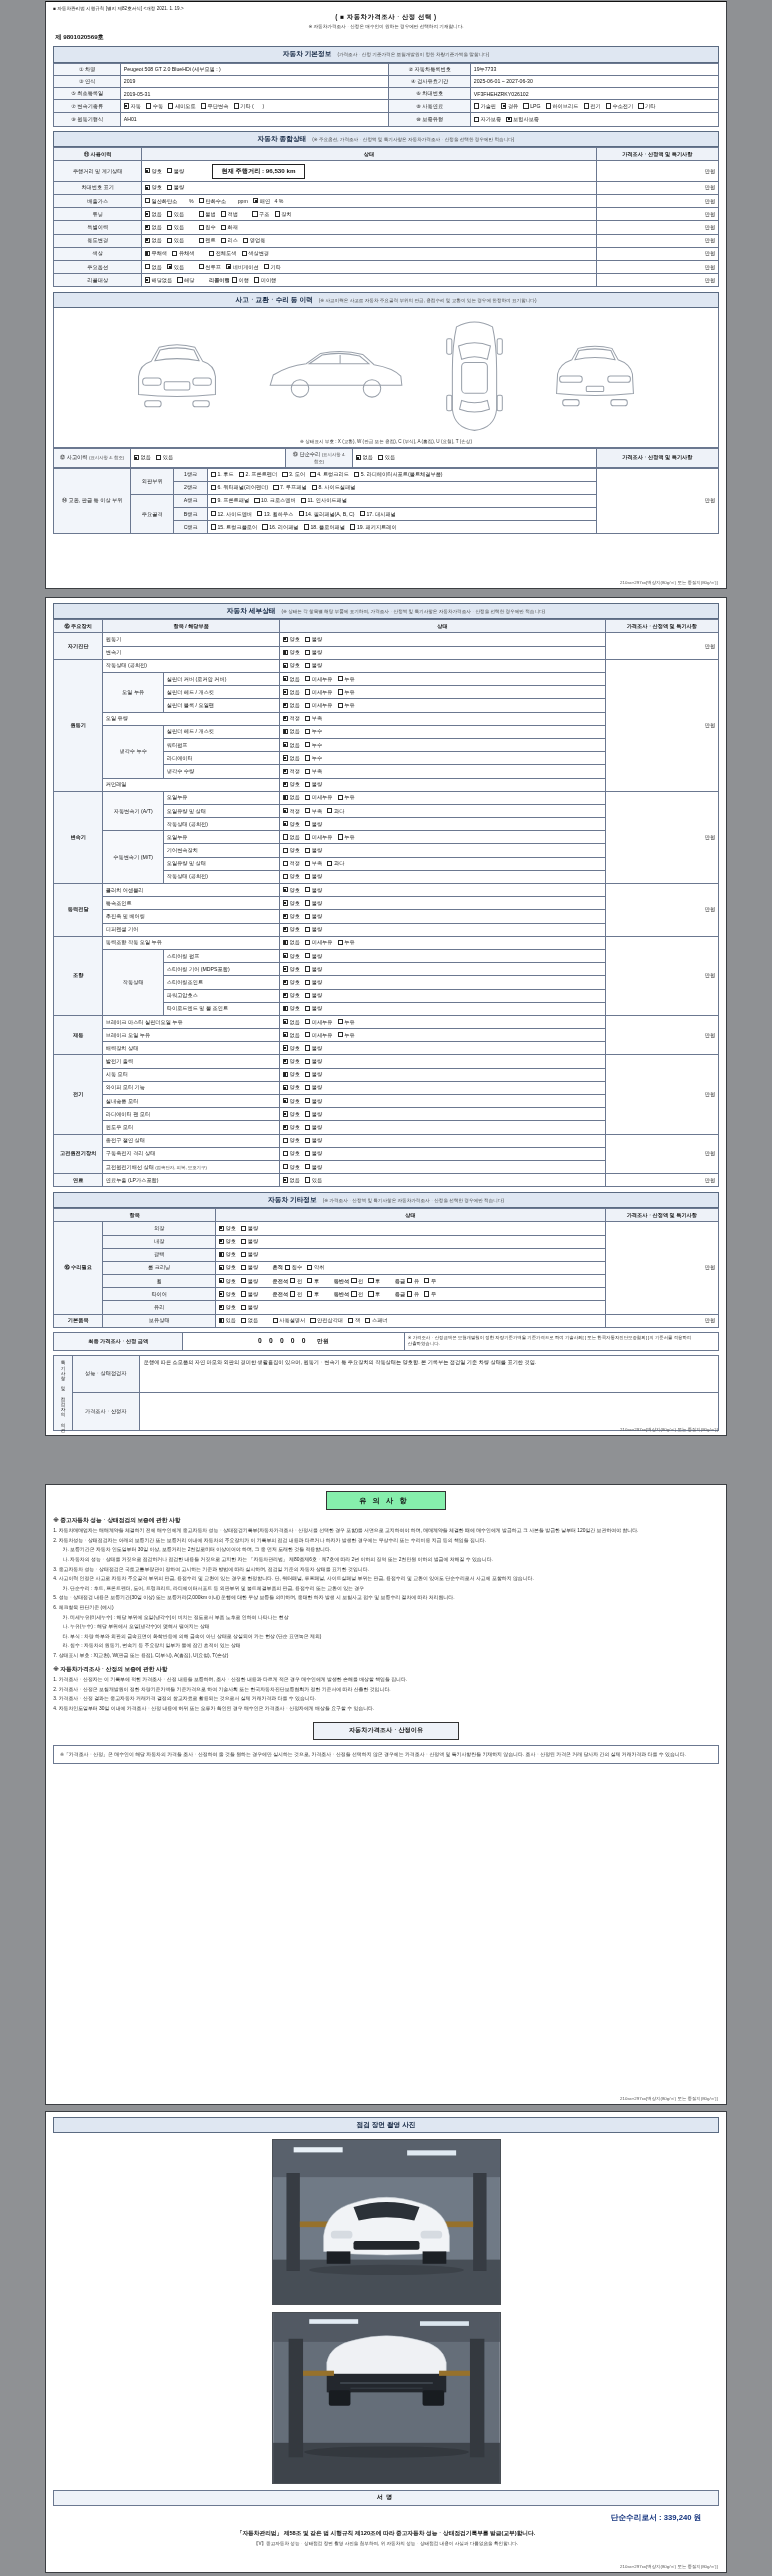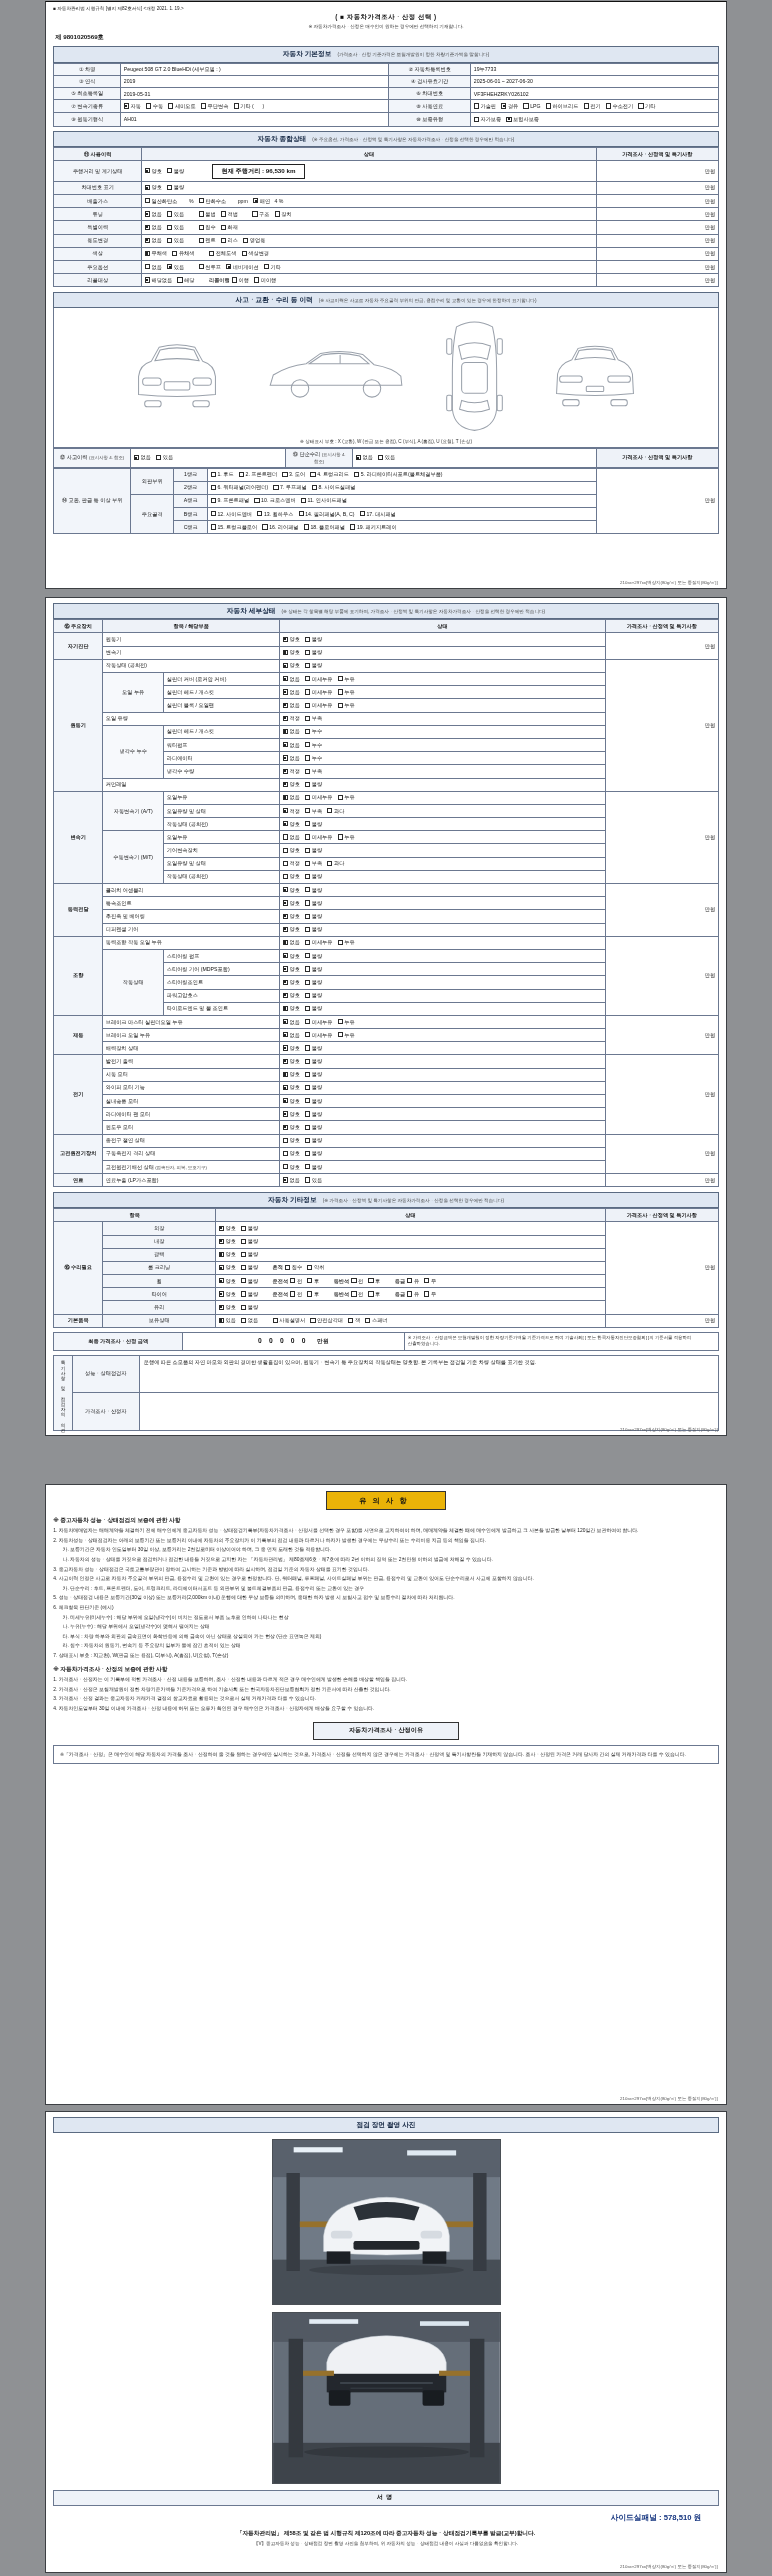--- a/index.html
+++ b/index.html
@@ -44,21 +44,21 @@
   .dev{font-weight:bold;}
   .sub{background:#f7f9fc;}
 
   .vlabel{writing-mode:vertical-rl;text-orientation:upright;background:#f2f5fa;font-size:4.6px;letter-spacing:0.5px;text-align:center;padding:1px 0.5px;}
   .who{font-size:5.2px;}
   .optext{font-size:5.2px;line-height:7.7px;padding:3.1px 4.1px;height:21.6px;vertical-align:top;}
 
   .final-val{text-align:center;font-weight:bold;font-size:6.7px;letter-spacing:7.2px;}
   .final-note{font-size:4.4px;color:#333;line-height:6.2px;}
 
-  .notice-title{width:118px;margin:2.1px auto 6.2px;border:1px solid #333;text-align:center;font-size:7.2px;font-weight:bold;padding:3.6px 0;letter-spacing:6.2px;background:#eab308;}
+  .notice-title{width:118px;margin:2.1px auto 6.2px;border:1px solid #333;text-align:center;font-size:7.2px;font-weight:bold;padding:3.6px 0;letter-spacing:6.2px;background:#86efac;}
   .nsub{font-size:5.7px;font-weight:bold;margin:6.2px 0 2.6px;}
   .nitem{font-size:4.9px;line-height:7.5px;color:#1b1b1b;margin:2.1px 0;}
   .ind1{margin-left:9.3px;}
   .reason-box{width:144px;margin:9.3px auto 5.2px;border:1px solid #333;text-align:center;font-weight:bold;font-size:6.2px;padding:3.6px 0;background:#eef2f8;}
   .reason-text{border:0.5px solid #6b7890;padding:4.6px 5.7px;font-size:4.9px;line-height:7.5px;color:#1b1b1b;}
 
   .photo{display:block;margin:6.2px auto 0;border:0.5px solid #4a4f55;}
   .sign-bar{margin-top:6.2px;border:0.5px solid #6b7890;background:#eef2f8;text-align:center;font-weight:bold;font-size:6.2px;padding:2.6px 0;letter-spacing:3.1px;}
   .premium{text-align:right;font-size:7.7px;font-weight:bold;color:#14347f;margin:7.2px 17.5px 2.1px 0;}
   .footer1{text-align:center;font-size:5.7px;font-weight:bold;margin-top:7.2px;}
@@ -666,20 +666,20 @@
     <line x1="150" y1="146" x2="290" y2="146" stroke="#31373e" stroke-width="3"></line>
     <rect x="108" y="150" width="42" height="30" rx="4" fill="#181c20"></rect>
     <rect x="290" y="150" width="42" height="30" rx="4" fill="#181c20"></rect>
     <rect x="58" y="112" width="60" height="10" fill="#96712c"></rect>
     <rect x="322" y="112" width="60" height="10" fill="#96712c"></rect>
     <ellipse cx="220" cy="270" rx="160" ry="11" fill="#33383e"></ellipse>
   </svg>
 
   <div class="sign-bar">서명</div>
   <div class="premium">
-    <span>사이드실패널 :</span>
-    <span>578,510 원</span>
+    <span>단순수리로서 :</span>
+    <span>339,240 원</span>
   </div>
   <div class="footer1">「자동차관리법」 제58조 및 같은 법 시행규칙 제120조에 따라 중고자동차 성능ㆍ상태점검기록부를 발급(교부)합니다.</div>
   <div class="footer2">【V】중고자동차 성능ㆍ상태점검 장면 촬영 사진을 첨부하며, 위 자동차의 성능ㆍ상태점검 내용이 사실과 다름없음을 확인합니다.</div>
   <div class="size-note">210㎜×297㎜[백상지(80g/㎡) 또는 중질지(80g/㎡)]</div>
 </div>
 
 
 </body></html>

